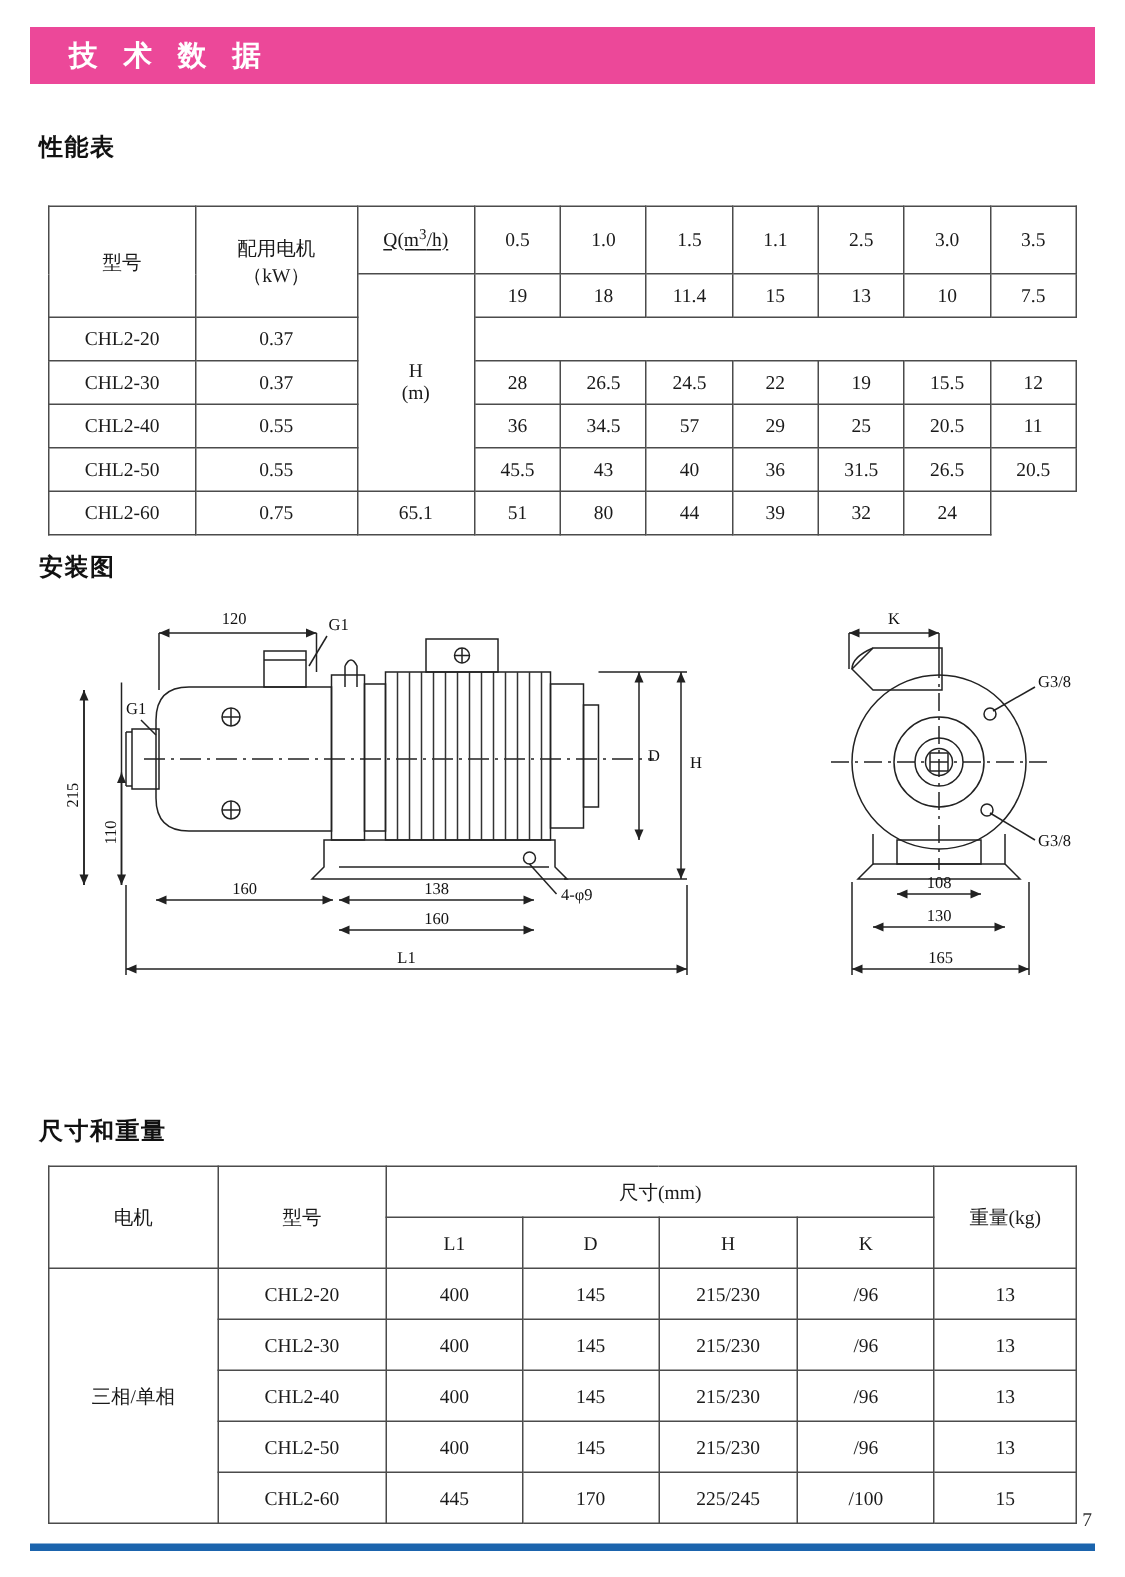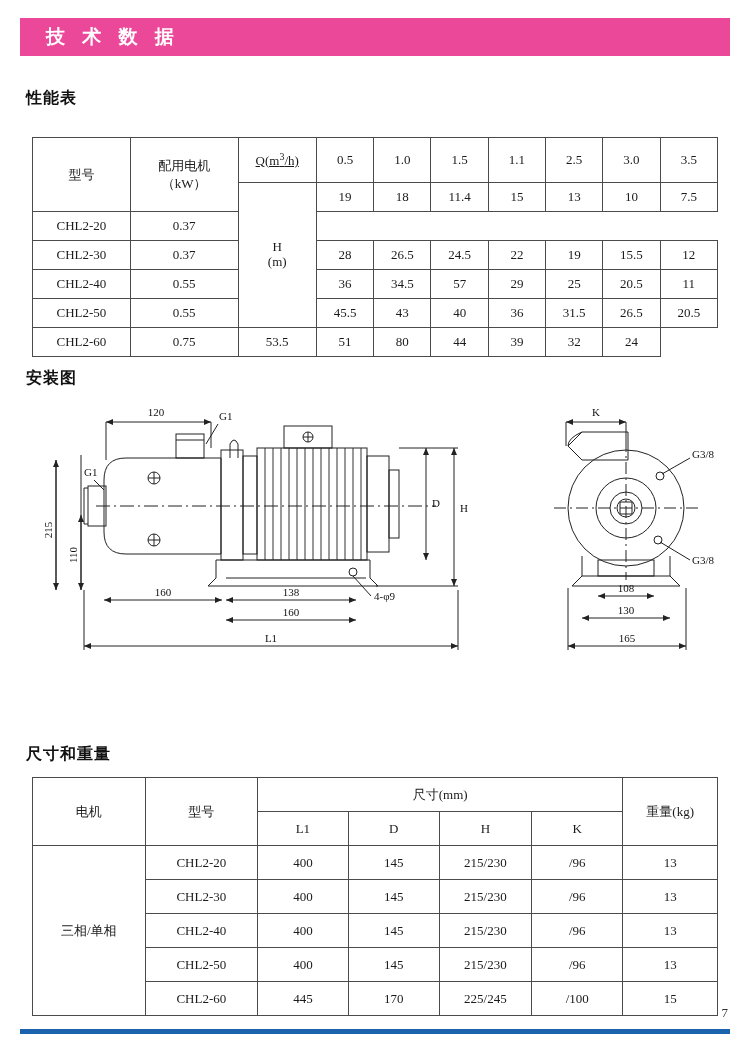--- a/index.html
+++ b/index.html
@@ -199,21 +199,21 @@
       <td>43</td>
       <td>40</td>
       <td>36</td>
       <td>31.5</td>
       <td>26.5</td>
       <td>20.5</td>
     </tr>
     <tr>
       <td>CHL2-60</td>
       <td>0.75</td>
-      <td>53.5</td>
+      <td>65.1</td>
       <td>51</td>
       <td>80</td>
       <td>44</td>
       <td>39</td>
       <td>32</td>
       <td>24</td>
     </tr>
   </tbody>
 </table>
 

